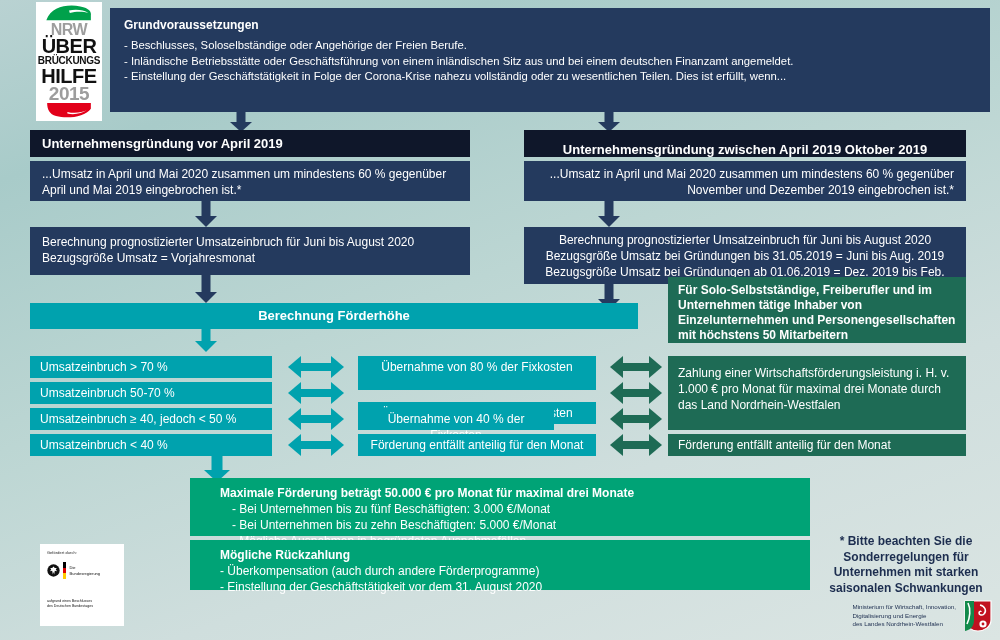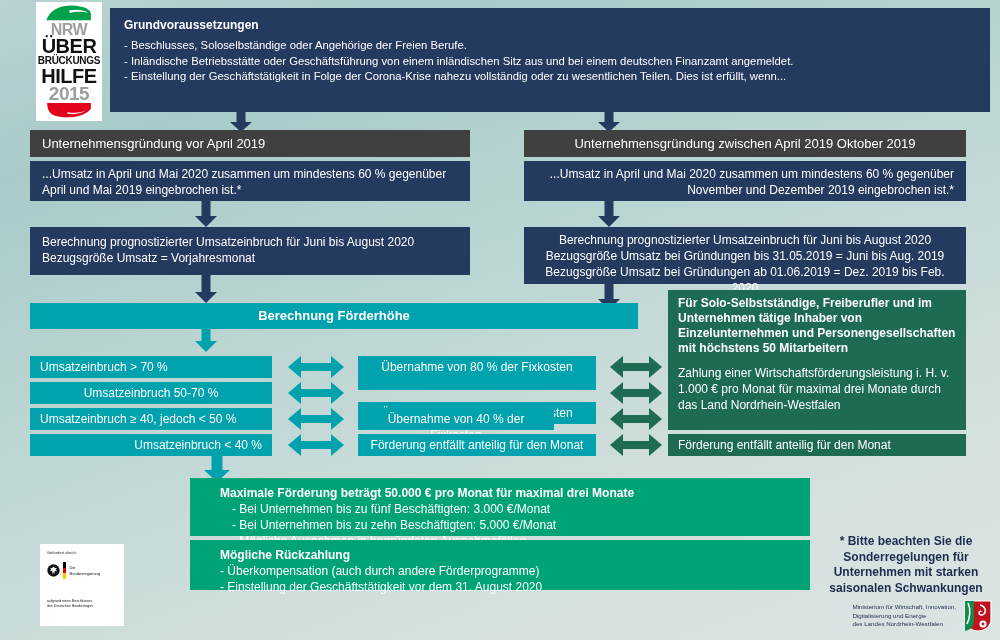--- a/index.html
+++ b/index.html
@@ -7,21 +7,21 @@
   body {
     font-family: "Liberation Sans", sans-serif;
     background: linear-gradient(160deg, #b9d2d2 0%, #a8cbc9 18%, #bcd6d3 45%, #cfdedd 70%, #dbe5e3 100%);
     position: relative;
     color: #1c2d4f;
   }
   .stage { position: absolute; inset: 0; }
 
   
   .navy      { background: #243a5e; color: #ffffff; }
-  .navyhdr   { background: #404040; color: #ffffff; font-weight: normal; }
+  .navyhdr   { background: #0f172a; color: #ffffff; font-weight: bold; }
   .teal      { background: #00a2ae; color: #ffffff; }
   .tealbar   { background: #00a2ae; color: #ffffff; font-weight: bold; }
   .green     { background: #00a376; color: #ffffff; }
   .dgreen    { background: #1e6b55; color: #ffffff; }
 
   .box { position: absolute; }
   .pad { padding: 7px 10px; }
   .t11 { font-size: 11.3px; line-height: 15.5px; }
   .t12 { font-size: 12px; line-height: 16px; }
   .t13 { font-size: 13px; line-height: 17px; }
@@ -124,21 +124,21 @@
   <div class="box navy t12" style="left:30px; top:227px; width:440px; height:48px; padding:7px 12px;">
     <div>Berechnung prognostizierter Umsatzeinbruch für Juni bis August 2020</div>
     <div>Bezugsgröße Umsatz = Vorjahresmonat</div>
   </div>
 
   <div class="arrow-down" style="left:195px; top:275px; width:22px; height:28px;">
     <div class="shaft" style="width:9px; height:17px; background:#243a5e;"></div>
     <div class="head" style="border-top:11px solid #243a5e;"></div>
   </div>
 
-  <div class="box navyhdr t13 ctr" style="left:524px; top:130px; width:442px; height:27px; padding:5px 10px;">
+  <div class="box navyhdr t13 ctr" style="left:524px; top:130px; width:442px; height:27px; padding:11px 10px;">
     <span>Unternehmensgründung zwischen April 2019 Oktober 2019</span>
   </div>
 
   <div class="box navy t12 rgt" style="left:524px; top:161px; width:442px; height:40px; padding:5px 12px;">
     <span>...Umsatz in April und Mai 2020 zusammen um mindestens 60 % gegenüber November und Dezember 2019 eingebrochen ist.*</span>
   </div>
 
   <div class="arrow-down" style="left:598px; top:201px; width:22px; height:26px;">
     <div class="shaft" style="width:9px; height:16px; background:#243a5e;"></div>
     <div class="head" style="border-top:11px solid #243a5e;"></div>
@@ -157,42 +157,42 @@
 
   <div class="box tealbar t13 ctr" style="left:30px; top:303px; width:608px; height:26px; padding:4px 10px;">
     <span>Berechnung Förderhöhe</span>
   </div>
 
   <div class="arrow-down" style="left:195px; top:329px; width:22px; height:23px;">
     <div class="shaft" style="width:9px; height:12px; background:#00a2ae;"></div>
     <div class="head" style="border-top:11px solid #00a2ae;"></div>
   </div>
 
-  <div class="box dgreen t12 b" style="left:668px; top:290px; width:298px; height:66px; padding:6px 10px; line-height:15px;">
+  <div class="box dgreen t12 b" style="left:668px; top:277px; width:298px; height:66px; padding:6px 10px; line-height:15px;">
     <span>Für Solo-Selbstständige, Freiberufler und im Unternehmen tätige Inhaber von Einzelunternehmen und Personengesellschaften mit höchstens 50 Mitarbeitern</span>
   </div>
 
   <div class="box teal t12" style="left:30px; top:356px; width:242px; height:22px; padding:3px 10px;">
     <span>Umsatzeinbruch &gt; 70 %</span>
   </div>
   <div class="dbl" style="left:288px; top:356px; width:56px; height:22px;">
     <div class="tip tipL" style="border-right-color:#00a2ae;"></div>
     <div class="bar" style="background:#00a2ae;"></div>
     <div class="tip tipR" style="border-left-color:#00a2ae;"></div>
   </div>
   <div class="box teal t12 ctr" style="left:358px; top:356px; width:238px; height:34px; padding:3px 8px;">
     <span>Übernahme von 80 % der Fixkosten</span>
   </div>
   <div class="dbl" style="left:610px; top:356px; width:52px; height:22px;">
     <div class="tip tipL" style="border-right-color:#1e6b55;"></div>
     <div class="bar" style="background:#1e6b55;"></div>
     <div class="tip tipR" style="border-left-color:#1e6b55;"></div>
   </div>
 
-  <div class="box teal t12" style="left:30px; top:382px; width:242px; height:22px; padding:3px 10px;text-align:center;">
+  <div class="box teal t12" style="left:30px; top:382px; width:242px; height:22px; padding:3px 10px;">
     <span>Umsatzeinbruch 50-70 %</span>
   </div>
   <div class="dbl" style="left:288px; top:382px; width:56px; height:22px;">
     <div class="tip tipL" style="border-right-color:#00a2ae;"></div>
     <div class="bar" style="background:#00a2ae;"></div>
     <div class="tip tipR" style="border-left-color:#00a2ae;"></div>
   </div>
   <div class="box teal t12 ctr" style="left:358px; top:402px; width:238px; height:22px; padding:3px 8px;">
     <span>Übernahme von 50 % der Fixkosten</span>
   </div>
@@ -212,21 +212,21 @@
   </div>
   <div class="box teal t12 ctr" style="left:358px; top:408px; width:196px; height:22px; padding:3px 8px;">
     <span>Übernahme von 40 % der Fixkosten</span>
   </div>
   <div class="dbl" style="left:610px; top:408px; width:52px; height:22px;">
     <div class="tip tipL" style="border-right-color:#1e6b55;"></div>
     <div class="bar" style="background:#1e6b55;"></div>
     <div class="tip tipR" style="border-left-color:#1e6b55;"></div>
   </div>
 
-  <div class="box teal t12" style="left:30px; top:434px; width:242px; height:22px; padding:3px 10px;text-align:right;">
+  <div class="box teal t12" style="left:30px; top:434px; width:242px; height:22px; padding:3px 10px;">
     <span>Umsatzeinbruch &lt; 40 %</span>
   </div>
   <div class="dbl" style="left:288px; top:434px; width:56px; height:22px;">
     <div class="tip tipL" style="border-right-color:#00a2ae;"></div>
     <div class="bar" style="background:#00a2ae;"></div>
     <div class="tip tipR" style="border-left-color:#00a2ae;"></div>
   </div>
   <div class="box teal t12 ctr" style="left:358px; top:434px; width:238px; height:22px; padding:3px 8px;">
     <span>Förderung entfällt anteilig für den Monat</span>
   </div>

